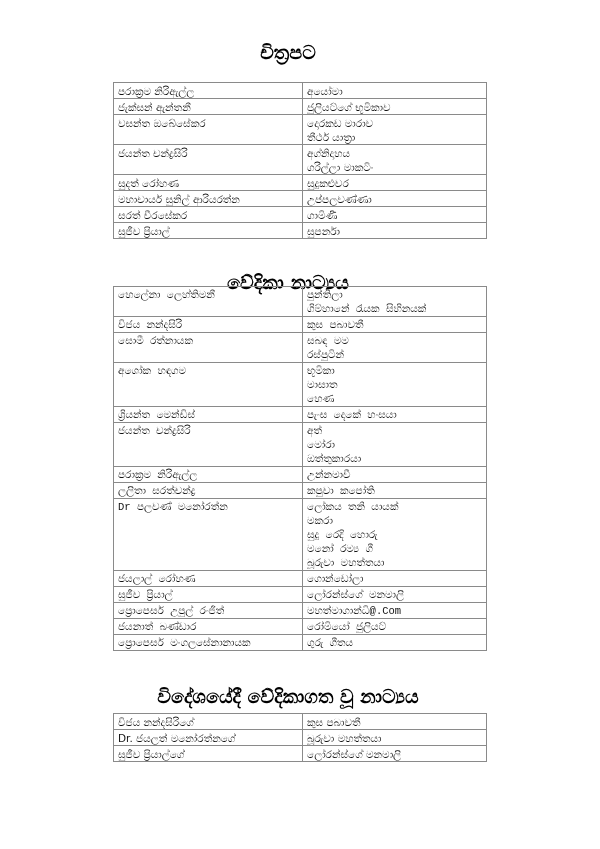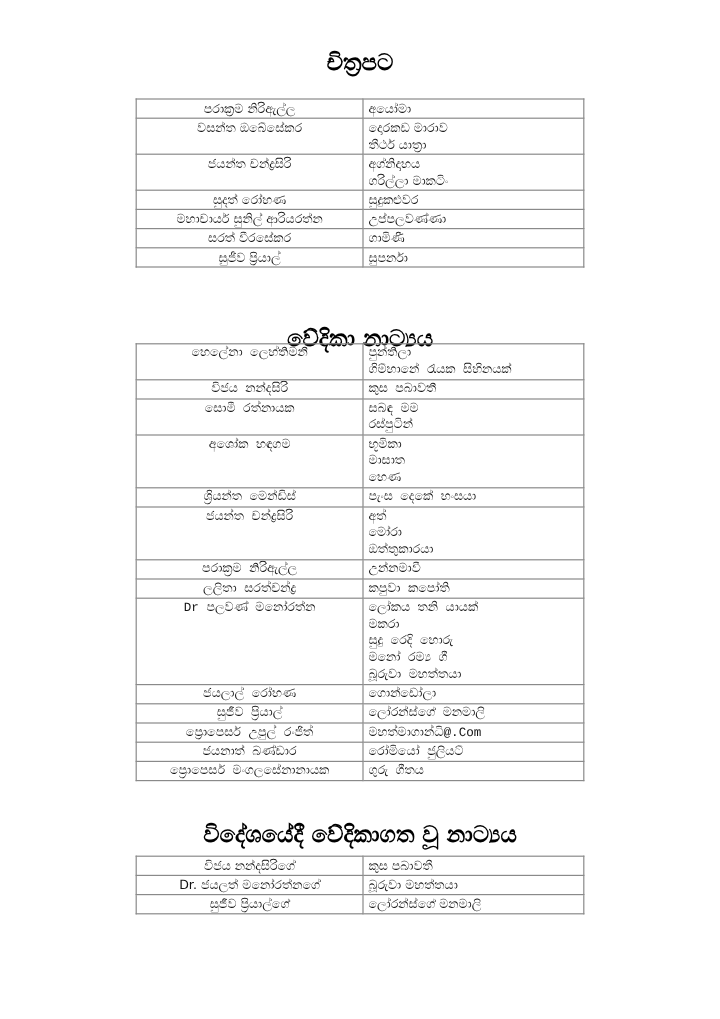--- a/index.html
+++ b/index.html
@@ -2,49 +2,55 @@
 <html><head>
   <meta charset="utf-8">
   <style>
     html, body { margin: 0; padding: 0; background: #ffffff; }
     body {
       width: 600px; height: 849px; position: relative; overflow: hidden;
       font-family: "DejaVu Sans", "Liberation Sans", sans-serif;
       color: #111111;
     }
     .section-title {
-      position: absolute; left: 16px; width: 568px; text-align: center;
+      position: absolute; left: 4px; width: 568px; text-align: center;
       font-weight: bold; font-size: 19px; line-height: 24px; color: #000;
     }
     table.credits {
       position: absolute; left: 113px; width: 372px;
       border-collapse: collapse; table-layout: fixed;
       font-size: 10.5px; line-height: 14px;
     }
     table.credits td {
       border: 1px solid #8a8a8a; padding: 1px 4px 0 4px;
       vertical-align: top; white-space: nowrap; overflow: hidden;
     }
-    table.credits td.col-person { width: 180px; text-align: center; }
+    table.credits td.col-person { width: 180px; }
     table.credits td.col-work { width: 175px; }
     .work-line { display: block; }
   </style>
 </head>
 <body>
 
 <div class="section-title" style="top:40px;">චිත්‍රපට</div>
 <table class="credits" style="top:82px;">
   <tbody>
       <tr>
         <td class="col-person"><span>පරාක්‍රම නිරිඇල්ල</span></td>
         <td class="col-work">
           <span class="work-line">අයෝමා</span>
         </td>
       </tr>
       <tr>
+        <td class="col-person"><span>ජැක්සන් ඇන්තනී</span></td>
+        <td class="col-work">
+          <span class="work-line">ජුලියට්ගේ භූමිකාව</span>
+        </td>
+      </tr>
+      <tr>
         <td class="col-person"><span>වසන්ත ඔබේසේකර</span></td>
         <td class="col-work">
           <span class="work-line">දොරකඩ මාරාව</span>
           <span class="work-line">තීර්ථ යාත්‍රා</span>
         </td>
       </tr>
       <tr>
         <td class="col-person"><span>ජයන්ත චන්ද්‍රසිරි</span></td>
         <td class="col-work">
           <span class="work-line">අග්නිදාහය</span>

